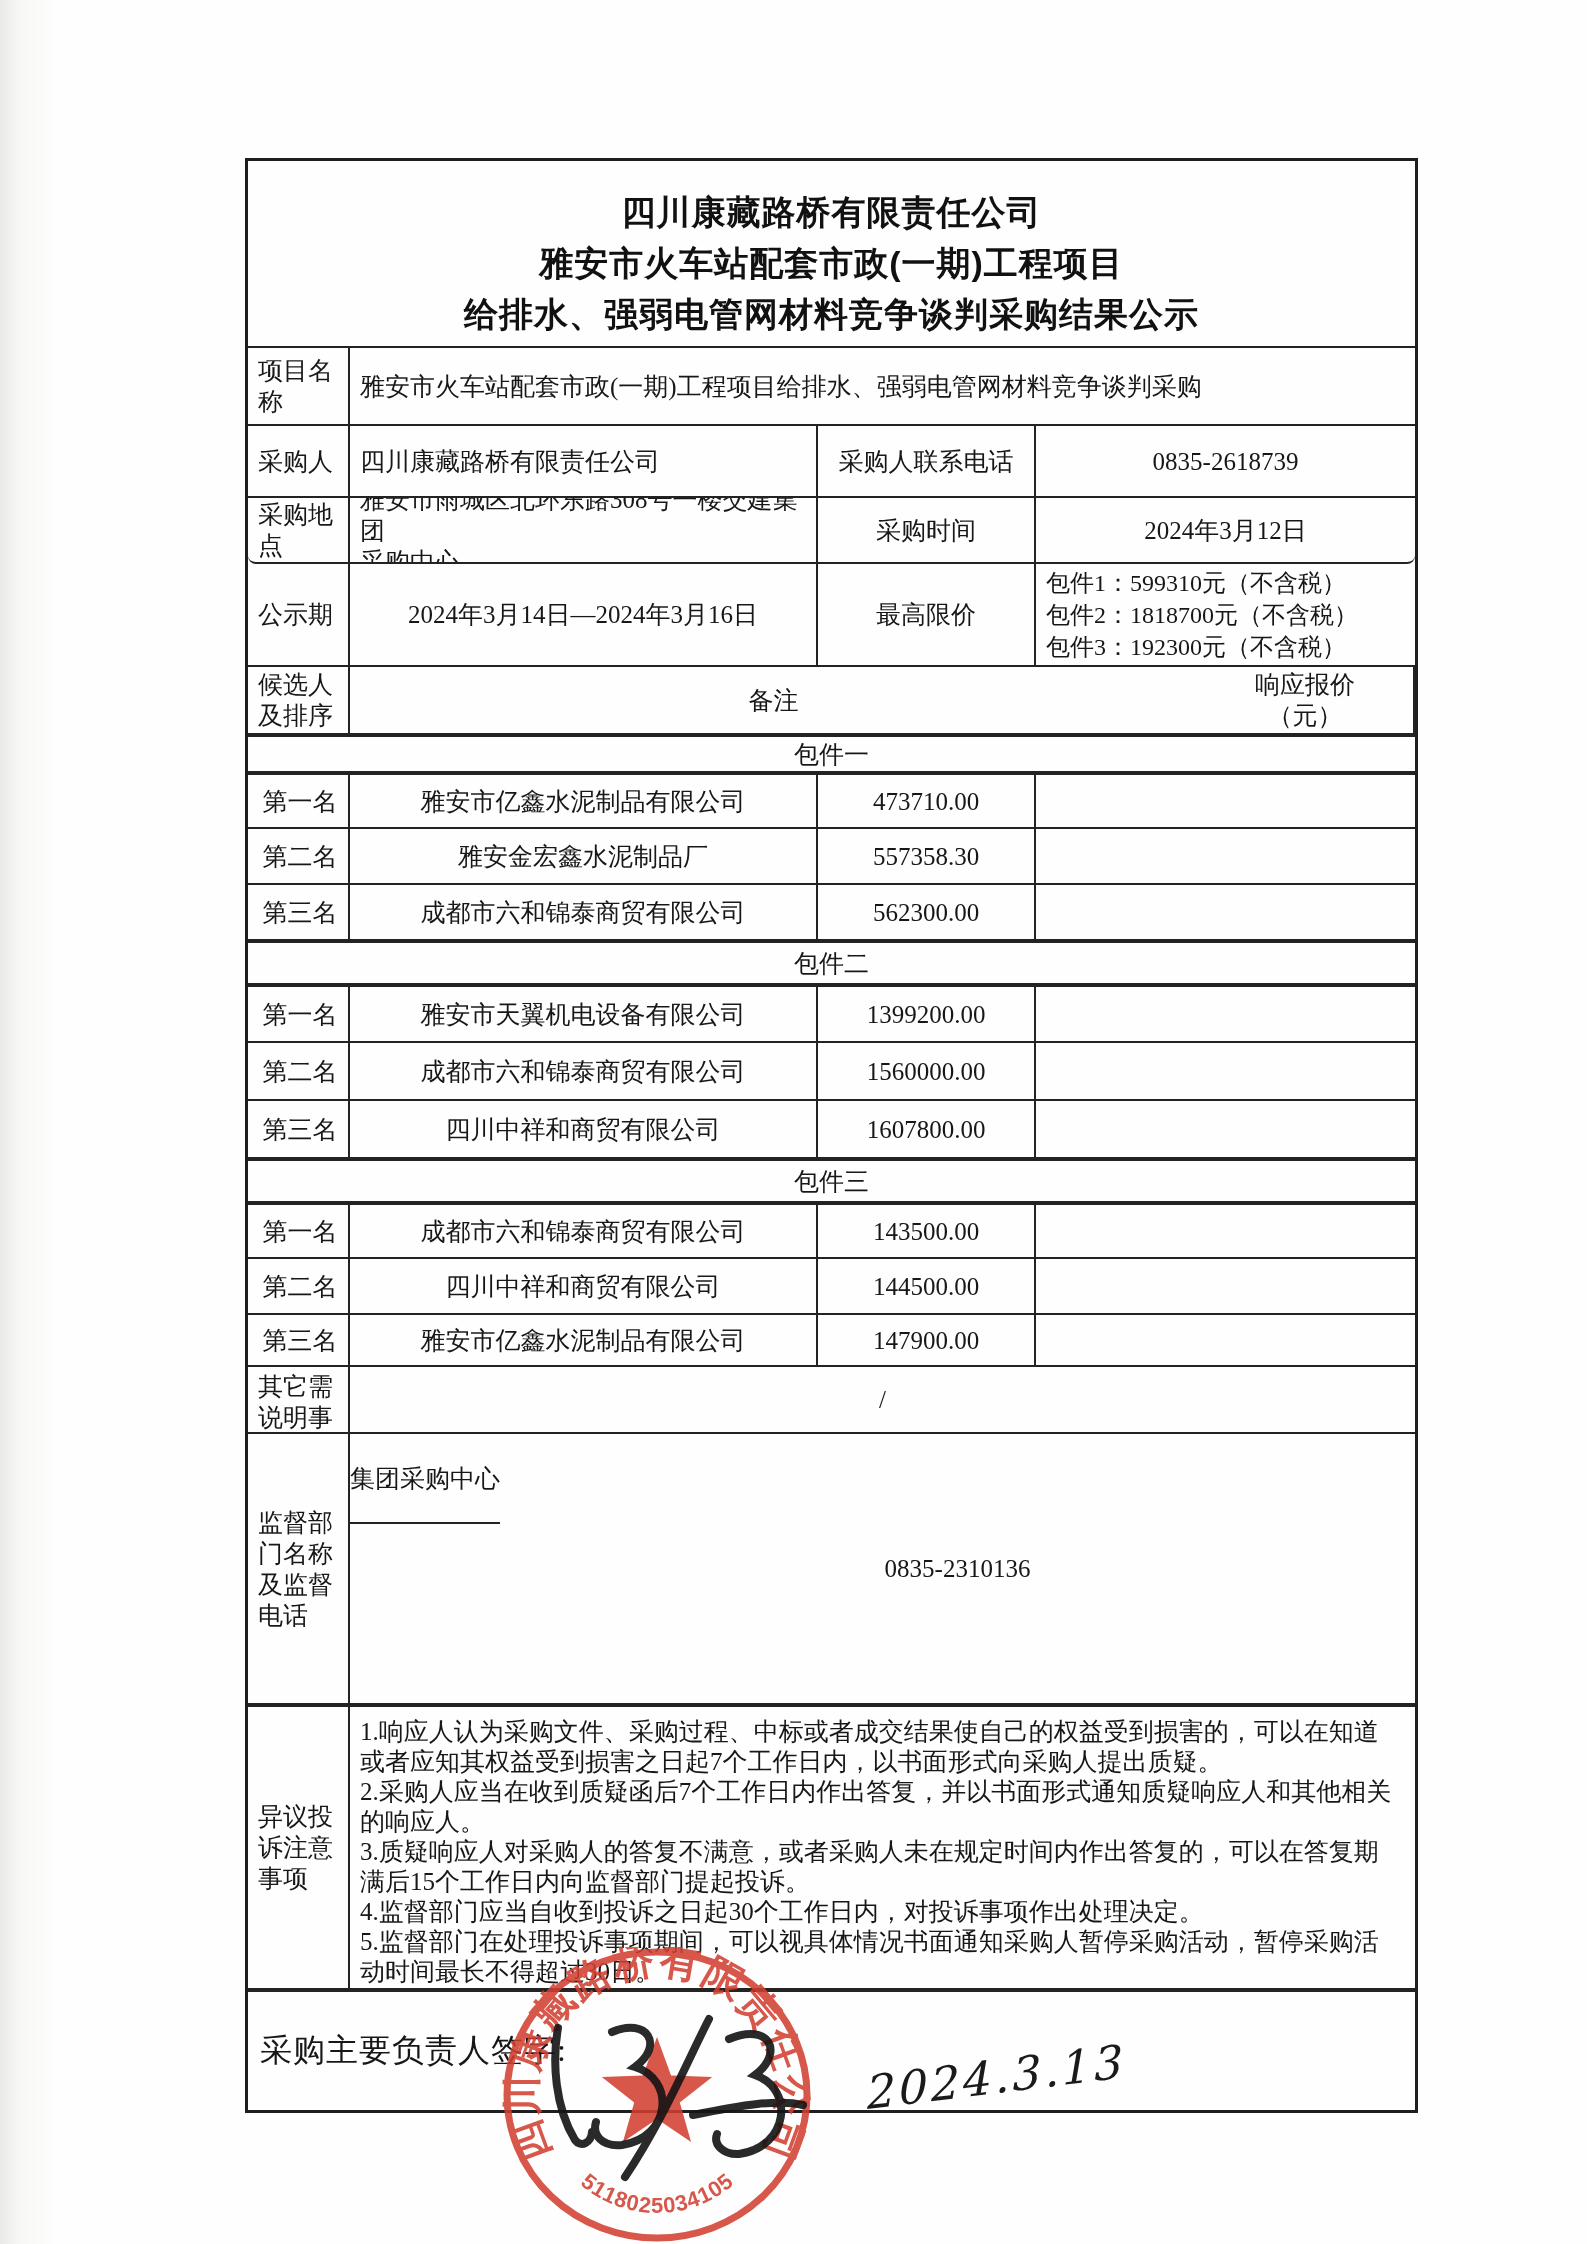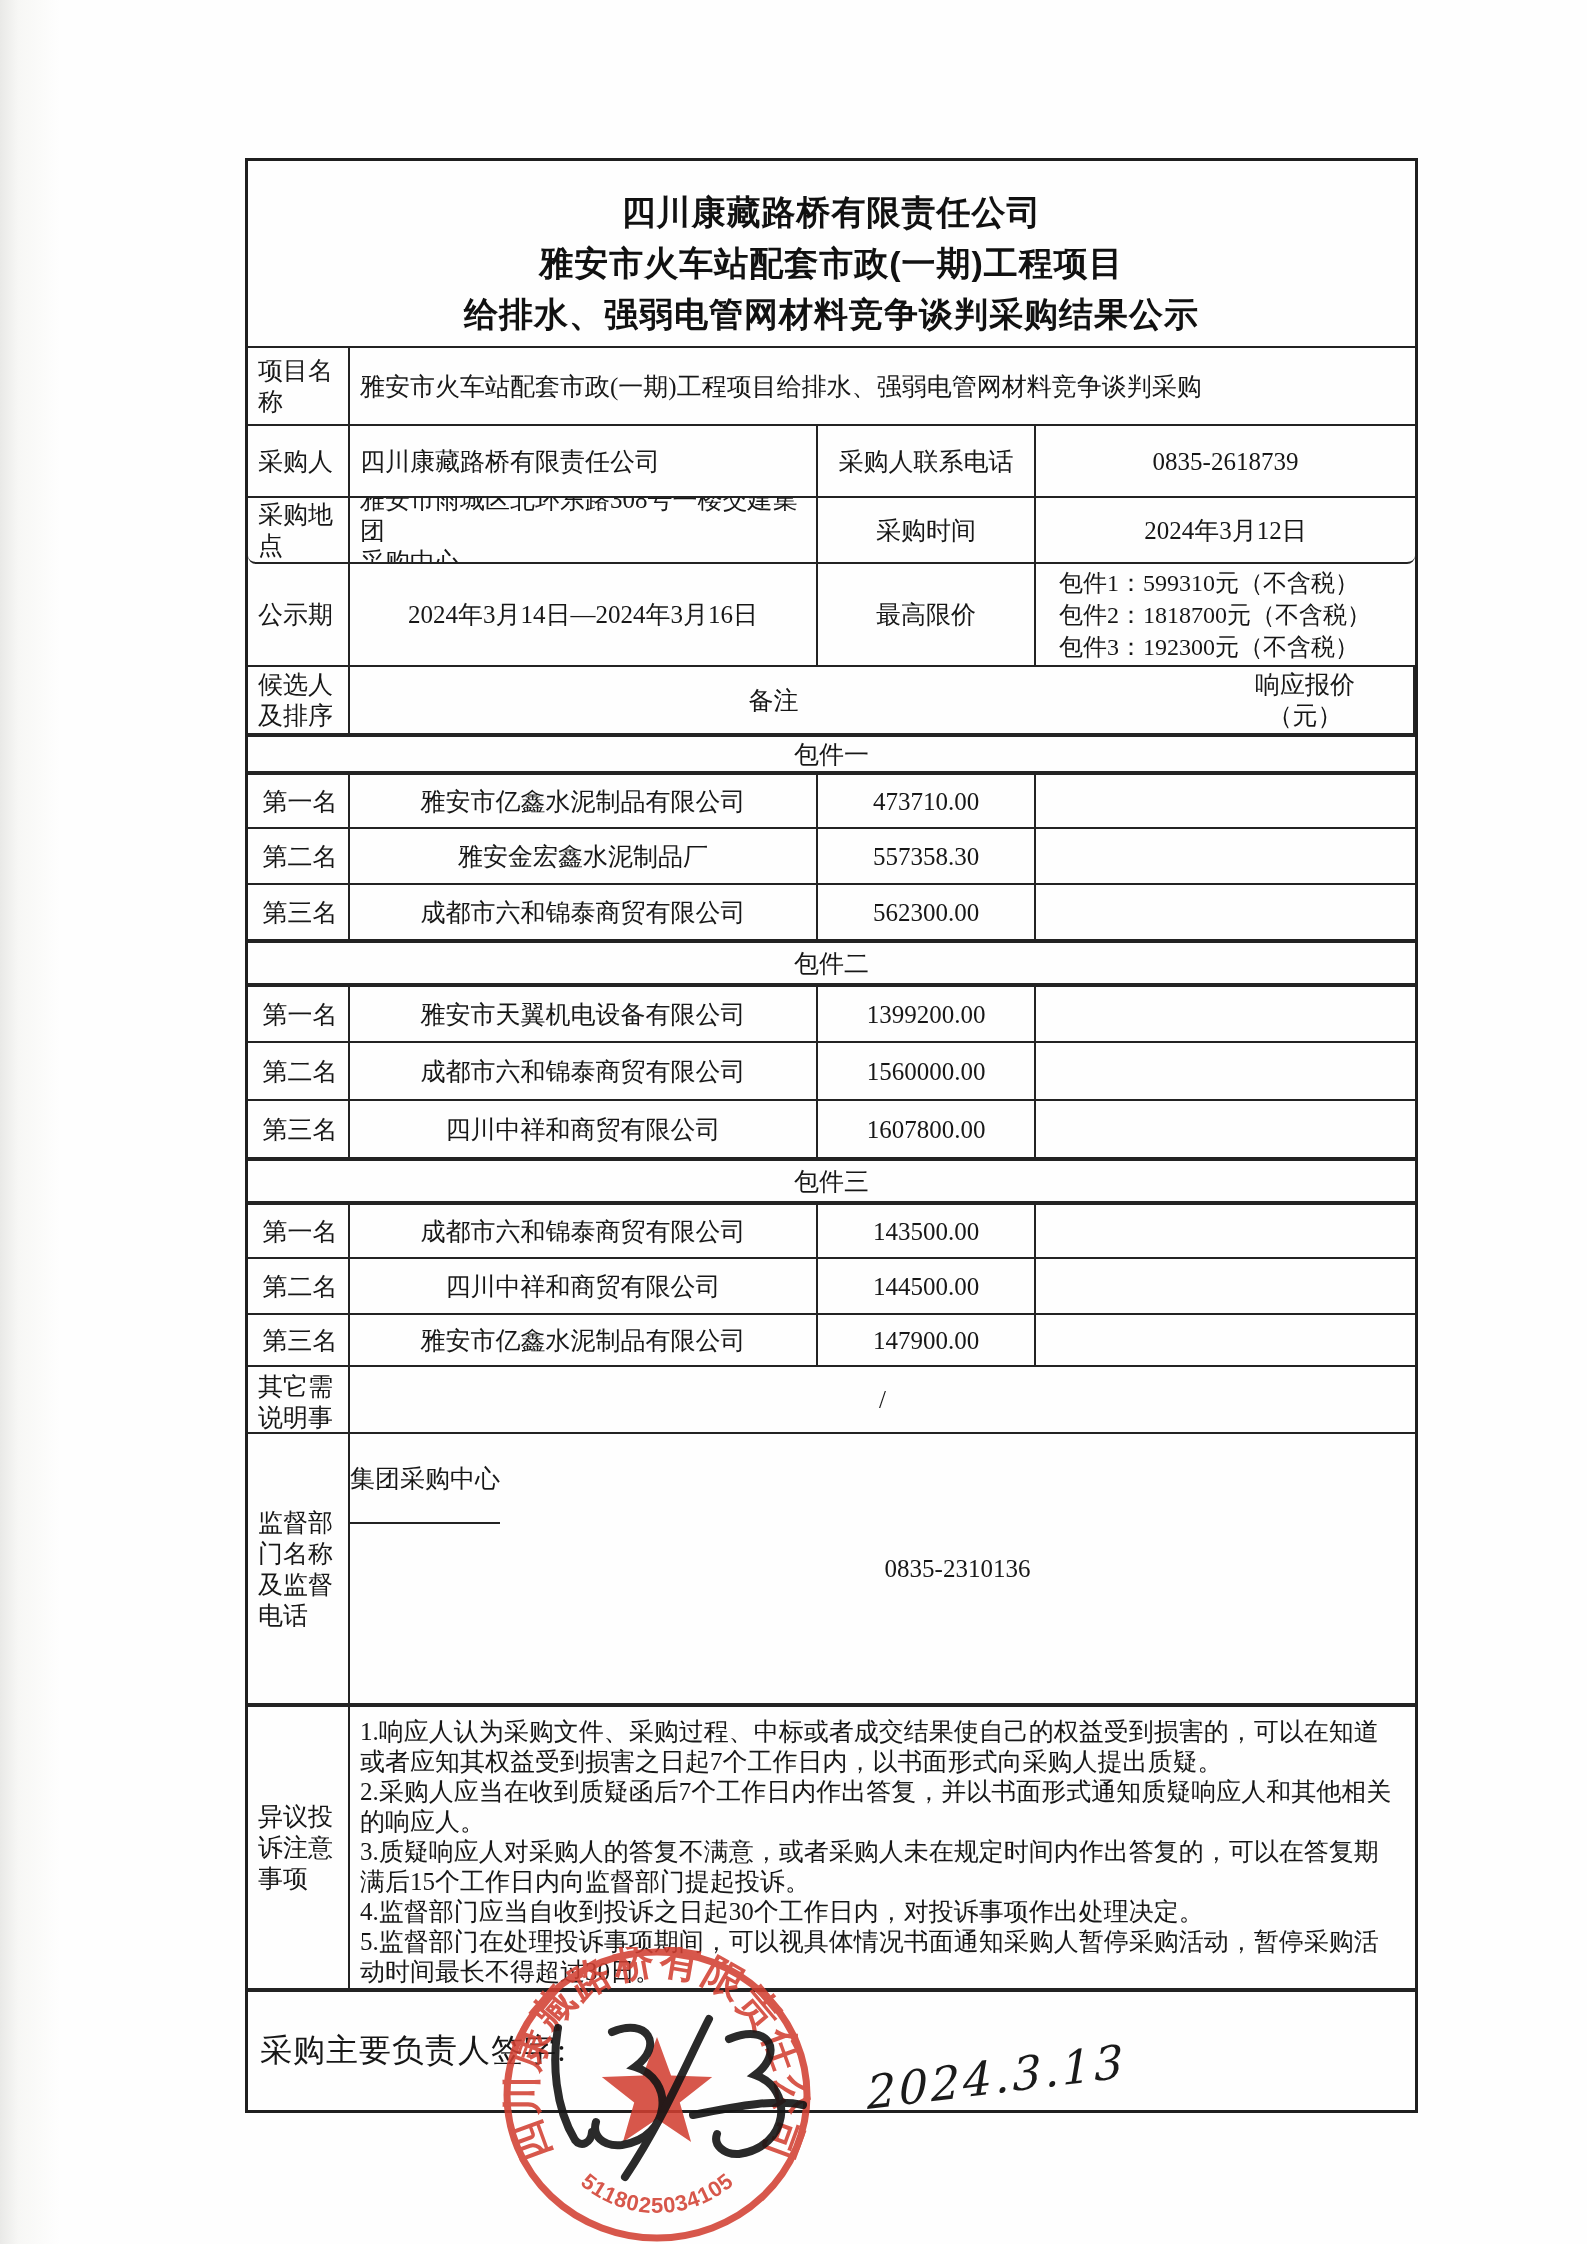--- a/index.html
+++ b/index.html
@@ -111,21 +111,21 @@
       <div class="cell c2 vline left fs25 pre">雅安市雨城区北环东路308号一楼交建集团
 采购中心</div>
       <div class="cell c3 vline center fs25">采购时间</div>
       <div class="cell c4 center fs25">2024年3月12日</div>
     </div>
 
     <div class="row rh-gsq">
       <div class="cell c1 vline">公示期</div>
       <div class="cell c2 vline center fs25">2024年3月14日—2024年3月16日</div>
       <div class="cell c3 vline center fs25">最高限价</div>
-      <div class="cell c4 fs24 pre" style="padding-left:23px">包件1：599310元（不含税）
+      <div class="cell c4 fs24 pre" style="padding-left:10px">包件1：599310元（不含税）
 包件2：1818700元（不含税）
 包件3：192300元（不含税）</div>
     </div>
 
     <div class="row rh-head">
       <div class="cell c1 vline">候选人及排序</div>
       <div class="cell c4 center fs25">备注</div>
       <div class="cell c3 vline center fs25 pre">响应报价
 （元）</div>
     </div>

